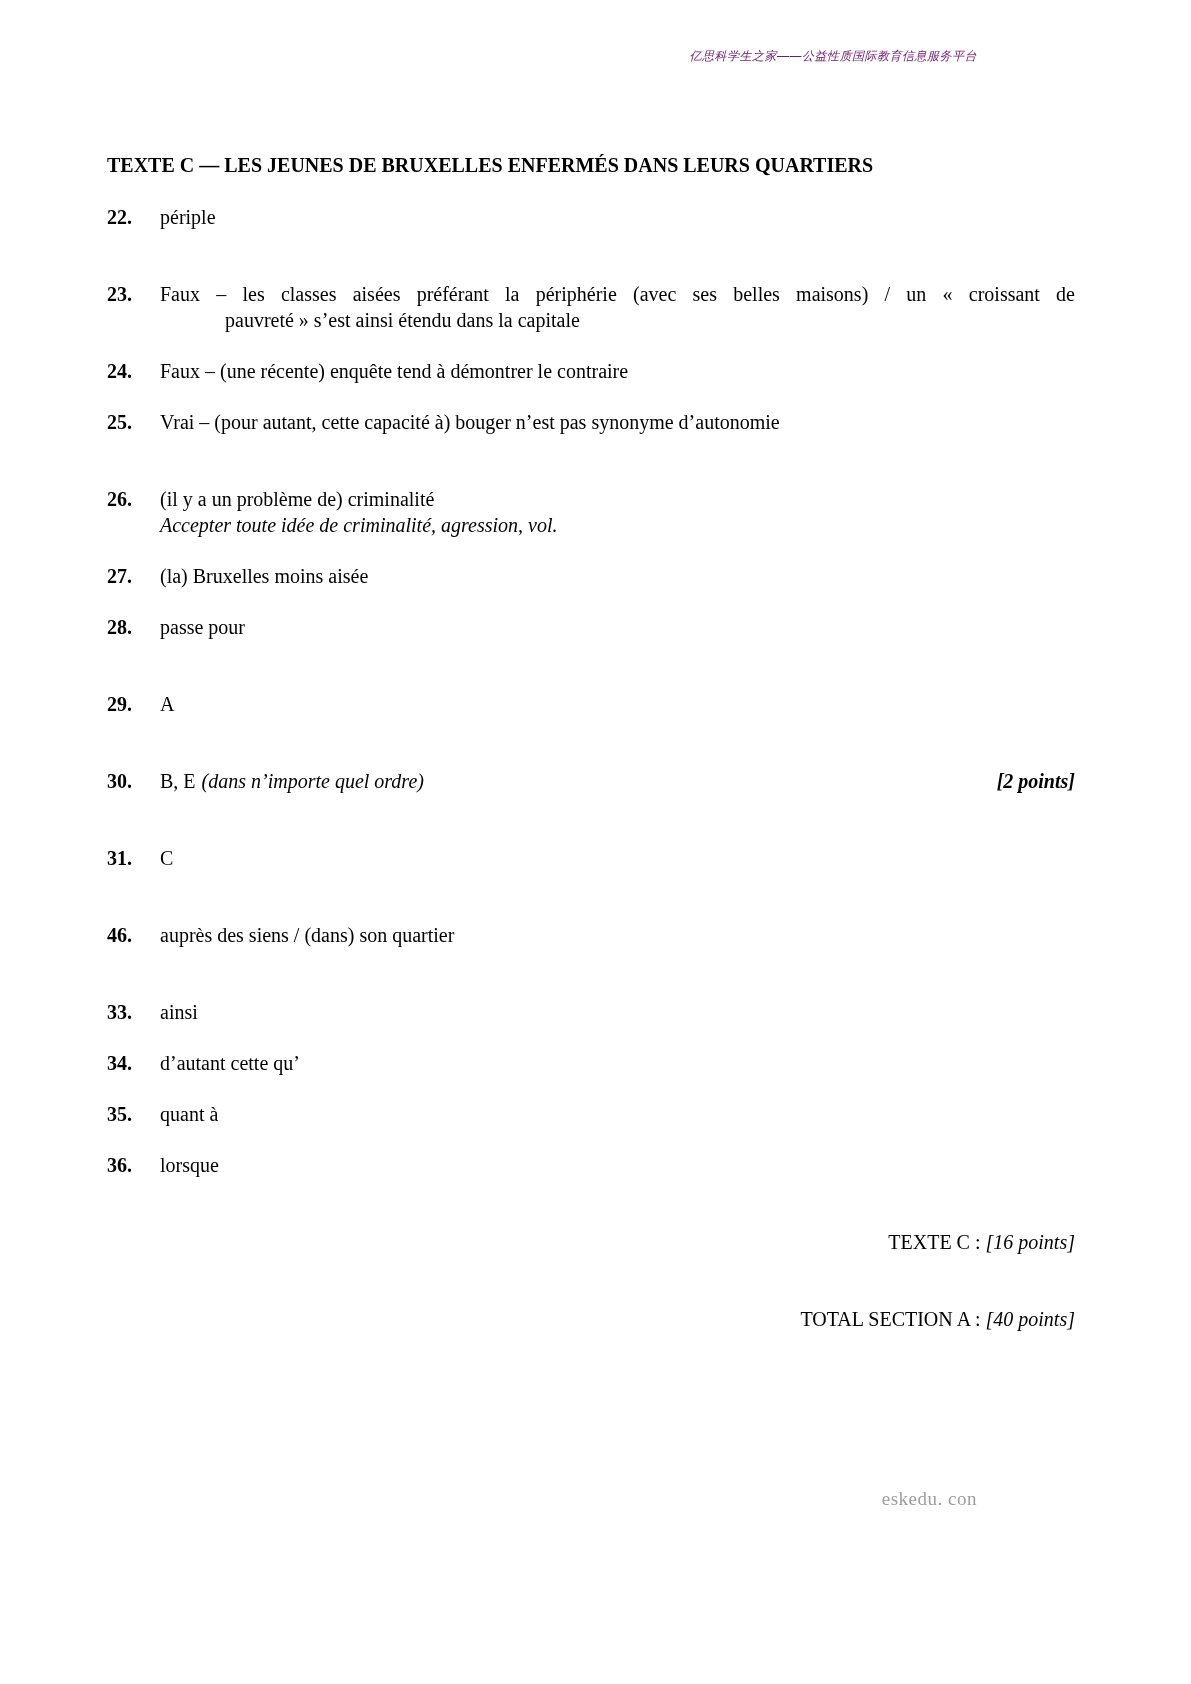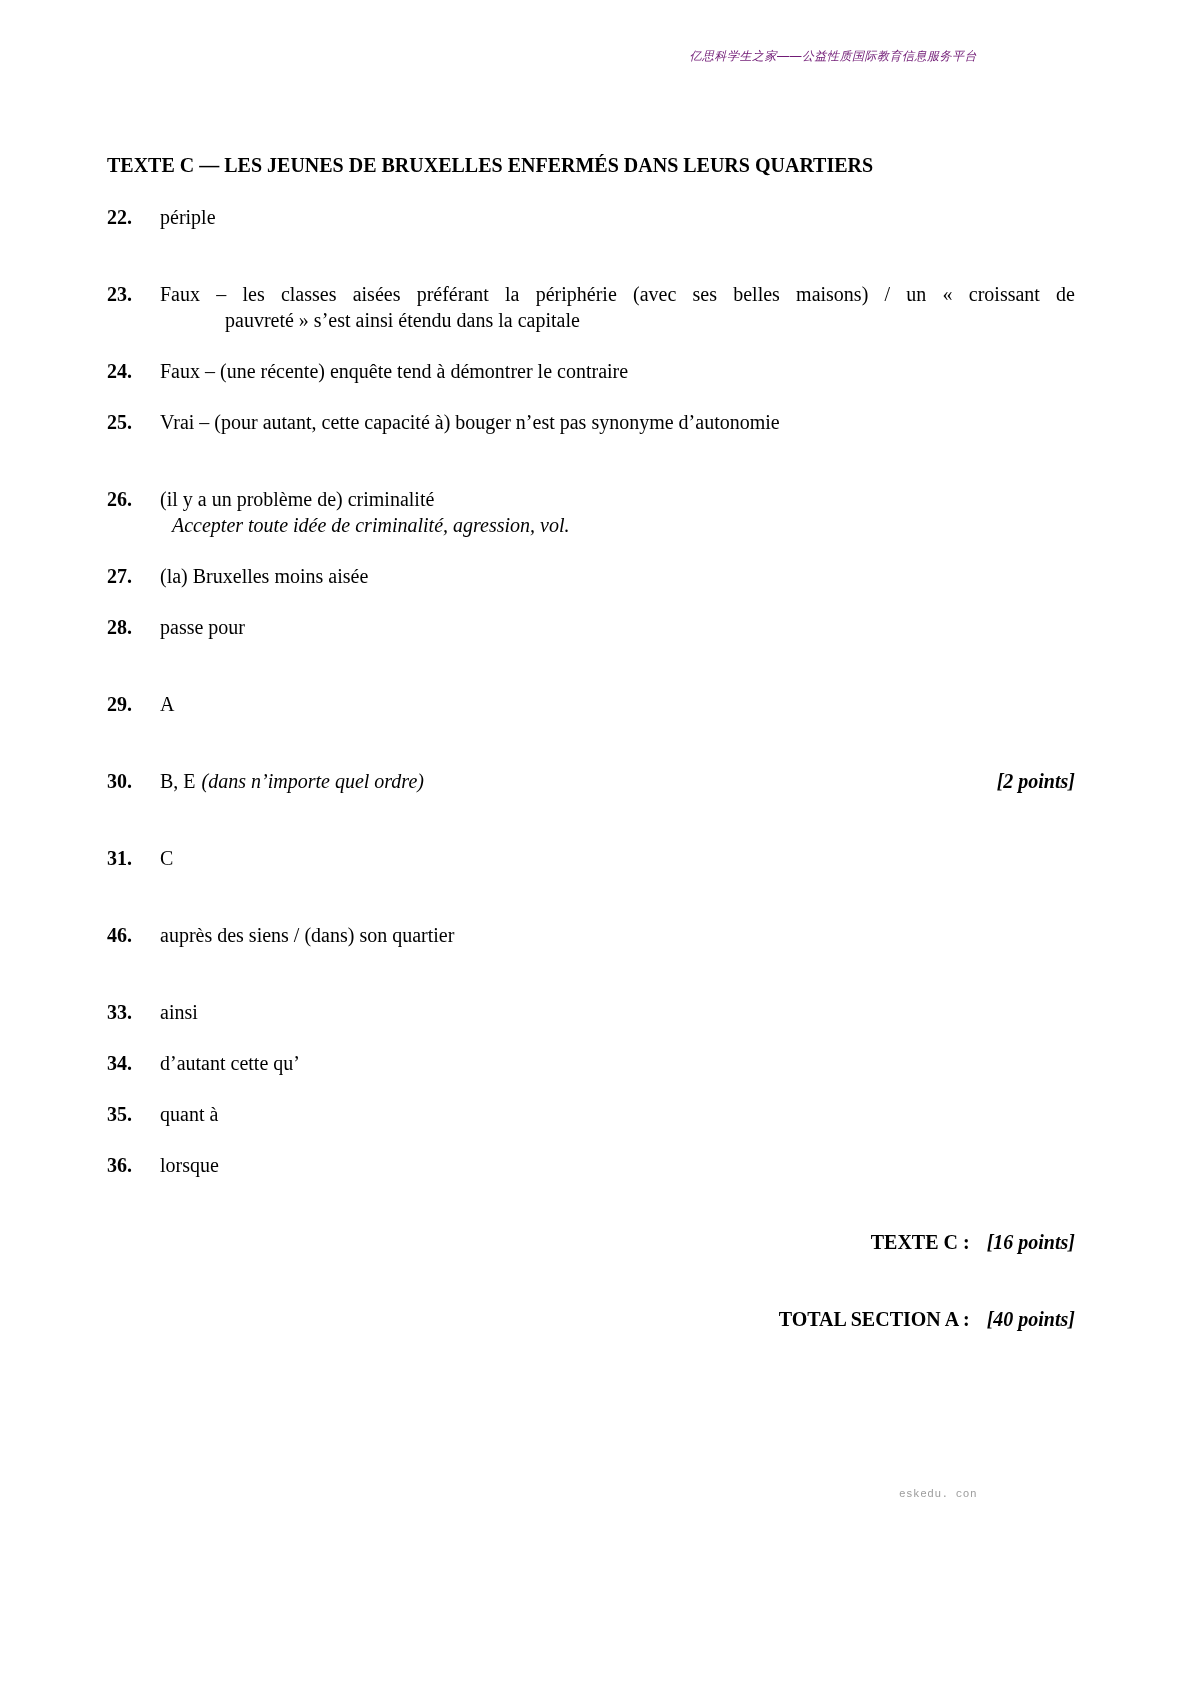--- a/index.html
+++ b/index.html
@@ -46,40 +46,40 @@
     flex-shrink: 0;
     font-weight: bold;
   }
   .body { flex: 1; min-width: 0; }
   .row { display: flex; align-items: baseline; }
   .justify-line {
     text-align: justify;
     text-align-last: justify;
   }
   .cont-line { padding-left: 65px; }
-  .italic { font-style: italic; margin-left: 12px; }
-  .bold { font-weight: bold; }
+  .italic { font-style: italic; }
+  .bold { font-weight: normal; }
   .inline-note { margin-left: 6px; font-style: italic; }
   .points-right { margin-left: auto; font-weight: bold; font-style: italic; }
   .totals-right {
     font-size: 20px;
     line-height: 26px;
     text-align: right;
   }
   .totals-center {
     font-size: 20px;
     line-height: 26px;
     text-align: right;
   }
   .footer-site {
     position: absolute;
     top: 1488px;
     right: 214px;
-    font-family: Liberation Mono, monospace;
-    font-size: 11px;
+    font-family: Liberation Serif, serif;
+    font-size: 19px;
     color: #9d9d9d;
     letter-spacing: 0.5px;
   }
 </style>
 </head>
 <body>
 
 <div class="watermark">亿思科学生之家——公益性质国际教育信息服务平台</div>
 
 <div class="content">

